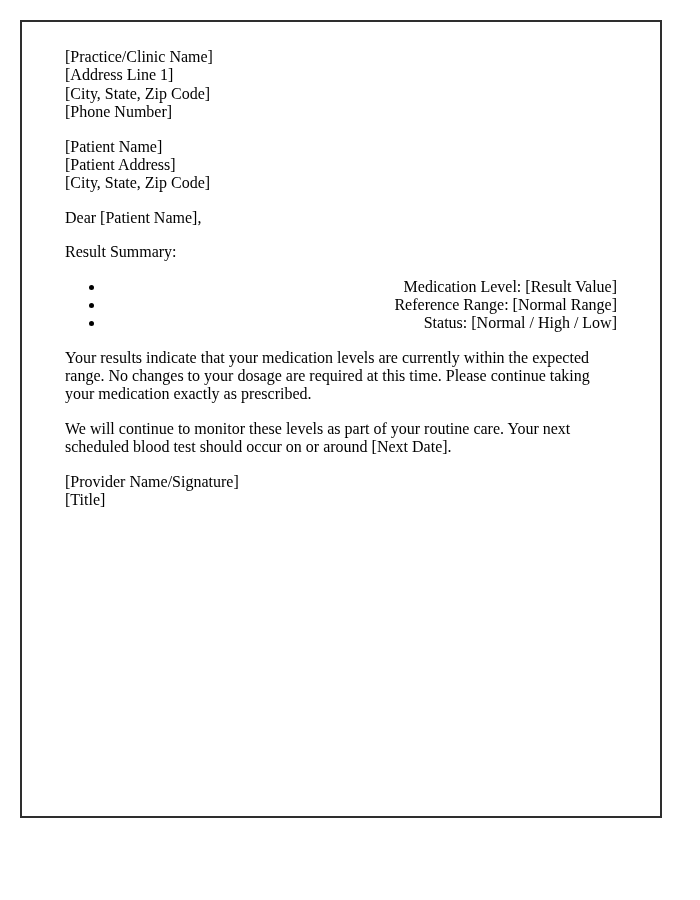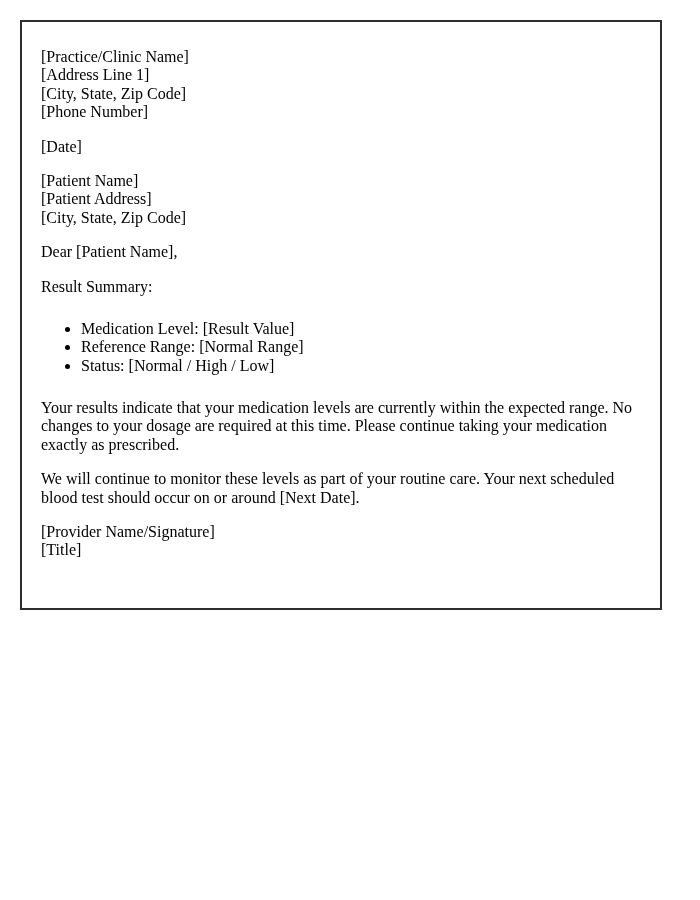--- a/index.html
+++ b/index.html
@@ -14,43 +14,44 @@
     font-family: "Liberation Serif", "DejaVu Serif", serif;
     font-size: 16px;
     color: #000000;
     position: relative;
   }
   .page {
     position: absolute;
     left: 20px;
     top: 20px;
     width: 642px;
-    height: 590px;
+    height: 798px;
     box-sizing: border-box;
     border: 2px solid #2e2e2e;
     background: #ffffff;
-    padding: 26px 19px;
+    padding: 26px 43px;
   }
   .page p {
     margin: 16px 0;
     line-height: 1.15;
   }
   .page > p:first-child {
     margin-top: 0;
   }
   .addr span {
     display: block;
     line-height: 1.15;
   }
   .bold {
     font-weight: normal;
   }
   ul.summary-list {
-    margin: 24px 0;
+    margin: 16px 0;
     padding-left: 40px;
+    text-align: right;
   }
   ul.summary-list li {
     line-height: 1.15;
     margin: 0;
   }
   .li-val {
     margin-left: 4px;
   }
 </style>
 </head>
@@ -58,21 +59,20 @@
 
 <div class="page">
 
   <p class="addr">
     <span>[Practice/Clinic Name]</span>
     <span>[Address Line 1]</span>
     <span>[City, State, Zip Code]</span>
     <span>[Phone Number]</span>
   </p>
 
-  <p>[Date]</p>
 
   <p class="addr">
     <span>[Patient Name]</span>
     <span>[Patient Address]</span>
     <span>[City, State, Zip Code]</span>
   </p>
 
   <p>Dear [Patient Name],</p>
 
 

